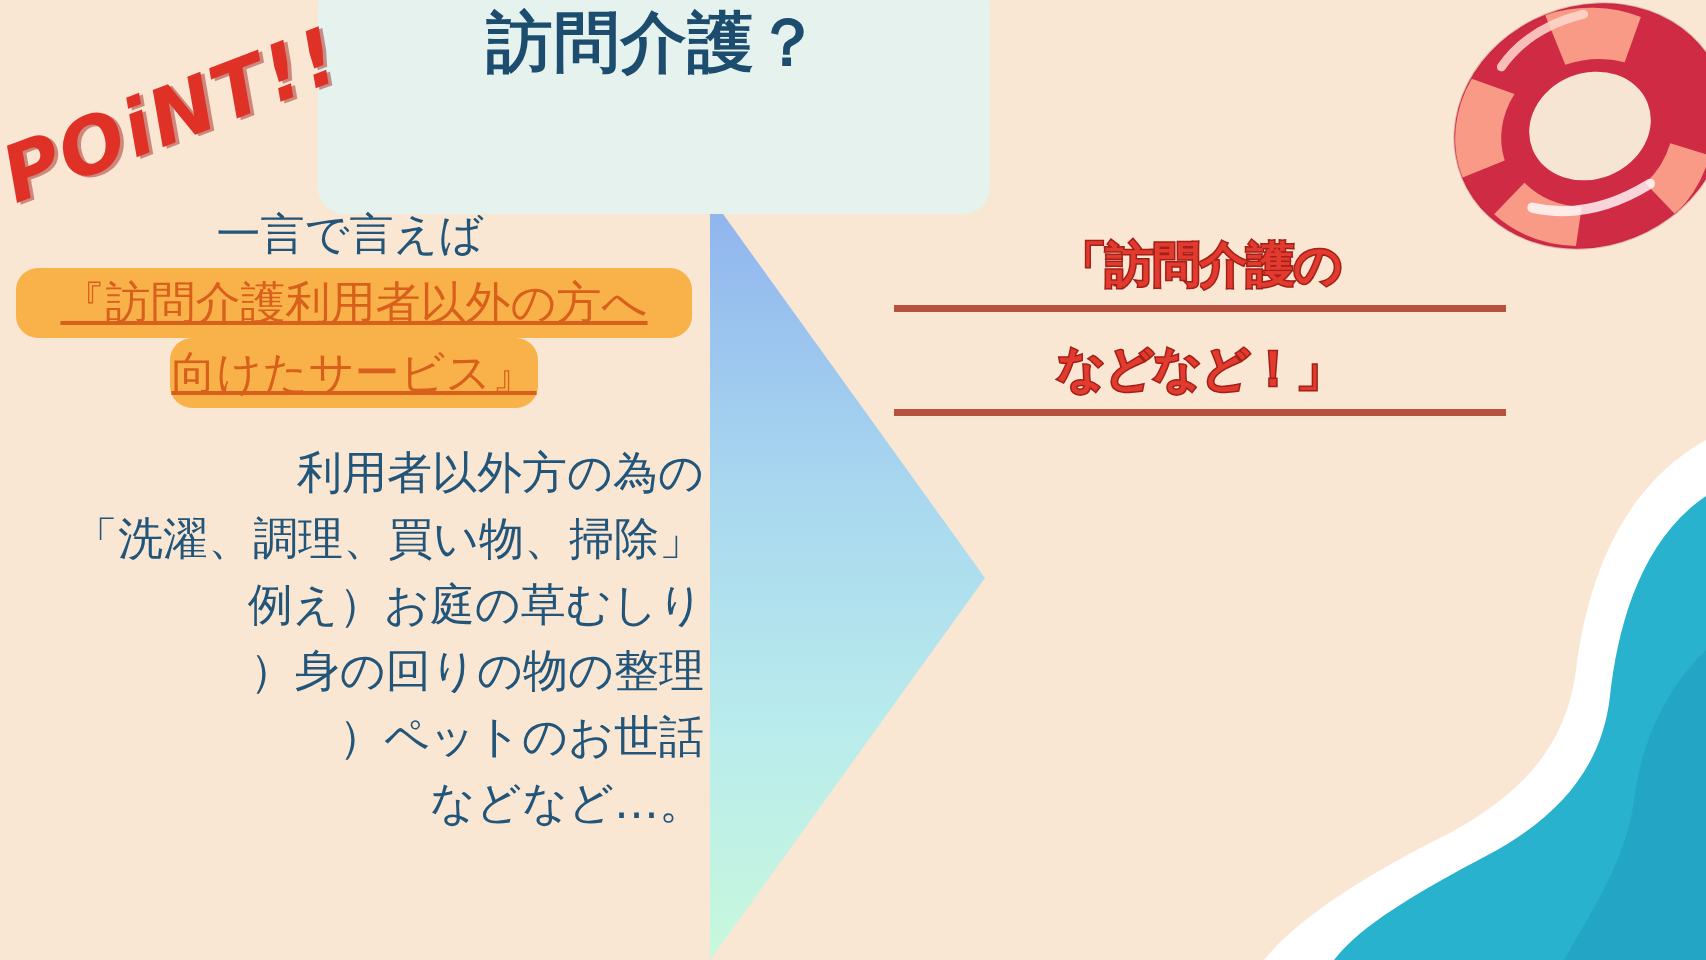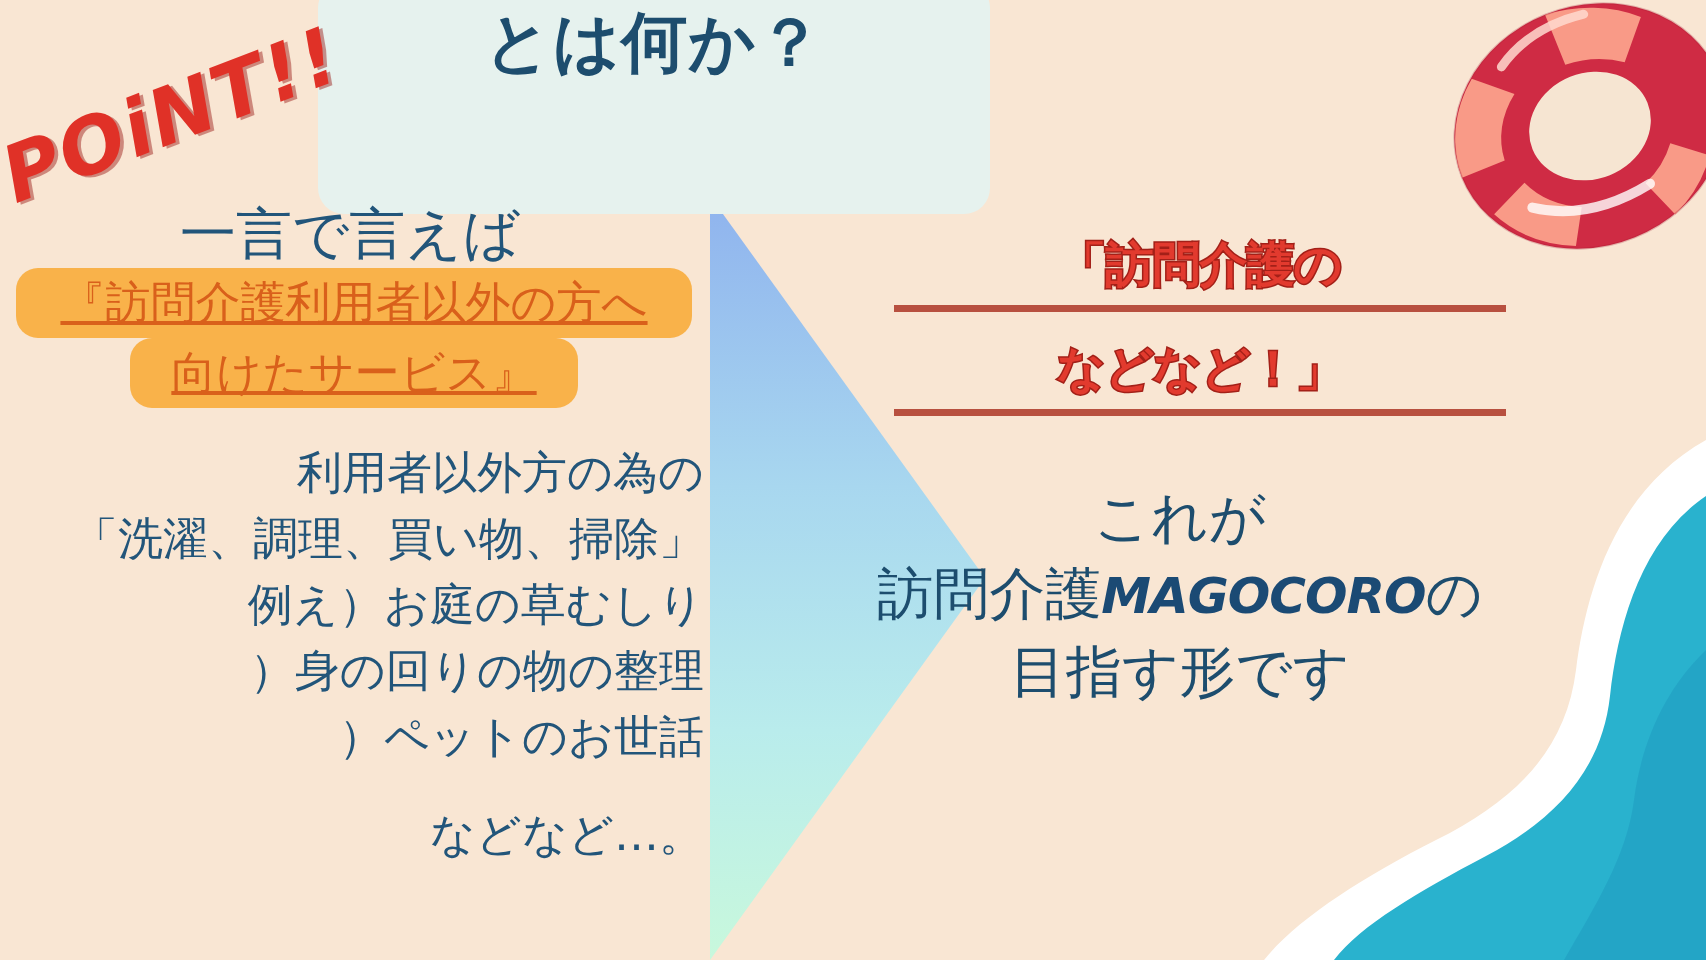--- a/index.html
+++ b/index.html
@@ -42,42 +42,42 @@
     font-size:78px;font-weight:700;
     font-family:"DejaVu Sans","Liberation Sans",sans-serif;
     letter-spacing:2px;
     text-shadow:3px 3px 0 rgba(150,20,15,.45);
     font-style:italic;
   }
 
   
   .lead{
     position:absolute;left:0px;top:206px;width:700px;text-align:center;
-    color:#22557a;font-size:56px;line-height:56px;font-weight:500;
+    color:#22557a;font-size:44px;line-height:56px;font-weight:500;
     font-family:"DejaVu Sans","Liberation Sans",sans-serif;
   }
   .hl-wrap{position:absolute;left:0;top:268px;width:708px;}
   .hl-row{
     display:block;margin:0 auto;background:#f9b24a;border-radius:22px;
     color:#d9601b;font-size:45px;line-height:70px;font-weight:500;
     text-align:center;white-space:nowrap;
     font-family:"DejaVu Sans","Liberation Sans",sans-serif;
     text-decoration:underline;
   }
   .hl-row.r1{width:676px;}
-  .hl-row.r2{width:448px;}
+  .hl-row.r2{width:368px;}
 
   .body-list{
     position:absolute;left:0px;top:440px;width:704px;text-align:right;
     color:#22557a;font-size:45px;line-height:66px;font-weight:400;
     font-family:"DejaVu Sans","Liberation Sans",sans-serif;
   }
   .body-list div{white-space:nowrap;}
   .body-list .ind{padding-left:118px;}
-  .body-list .ind2{margin-top:32px;}
+  .body-list .ind2{}
 
   
   .red-head{
     position:absolute;left:880px;top:212px;width:640px;text-align:center;
     color:#e23a2e;font-size:48px;line-height:104px;font-weight:700;
     font-family:"DejaVu Sans","Liberation Sans",sans-serif;
     -webkit-text-stroke:3px #a32018;
     paint-order:stroke fill;
     letter-spacing:-1px;
   }
@@ -138,21 +138,21 @@
         <stop offset="38%" stop-color="#a8d7ef"></stop>
         <stop offset="70%" stop-color="#b9ecec"></stop>
         <stop offset="100%" stop-color="#c8f8dc"></stop>
       </linearGradient>
     </defs>
     <polygon points="10,0 285,382 10,764" fill="url(#arrowgrad)"></polygon>
   </svg>
 
   <div class="header-bubble"></div>
   <div class="header-text">
-    <div>とは何か？</div>
+    <div>訪問介護？</div>
   </div>
 
   <div class="point-stamp">POiNT!!</div>
 
   <div class="lead">一言で言えば</div>
 
   <div class="hl-wrap">
     <span class="hl-row r1">『訪問介護利用者以外の方へ</span>
     <span class="hl-row r2">向けたサービス』</span>
   </div>
@@ -164,19 +164,14 @@
     <div class="ind">）身の回りの物の整理</div>
     <div class="ind">）ペットのお世話</div>
     <div class="ind2">などなど…。</div>
   </div>
 
   <div class="red-head">
     <span class="rl">「訪問介護の</span>
     <span class="rl">などなど！」</span>
   </div>
 
-  <div class="right-body">
-    <div>これが</div>
-    <div><span>訪問介護</span><span class="brand">MAGOCORO</span><span>の</span></div>
-    <div>目指す形です</div>
-  </div>
 
 </div>
 
 </body></html>

